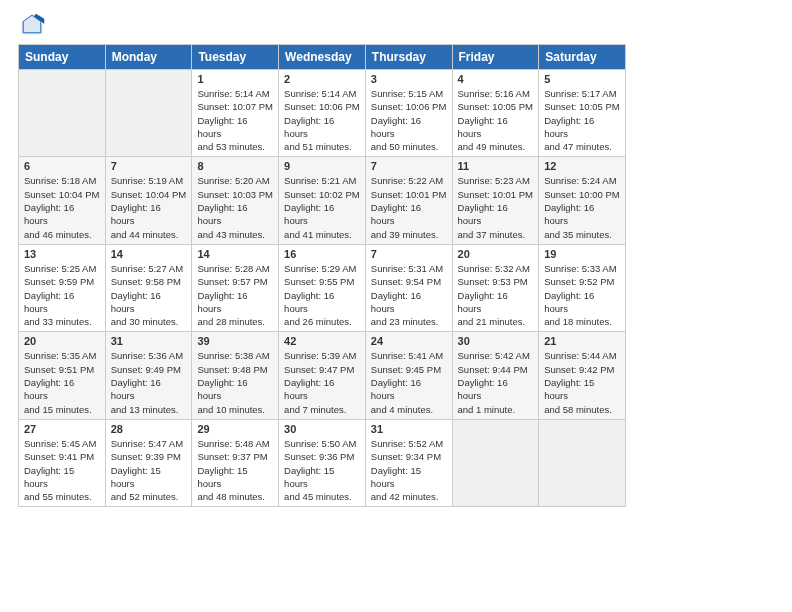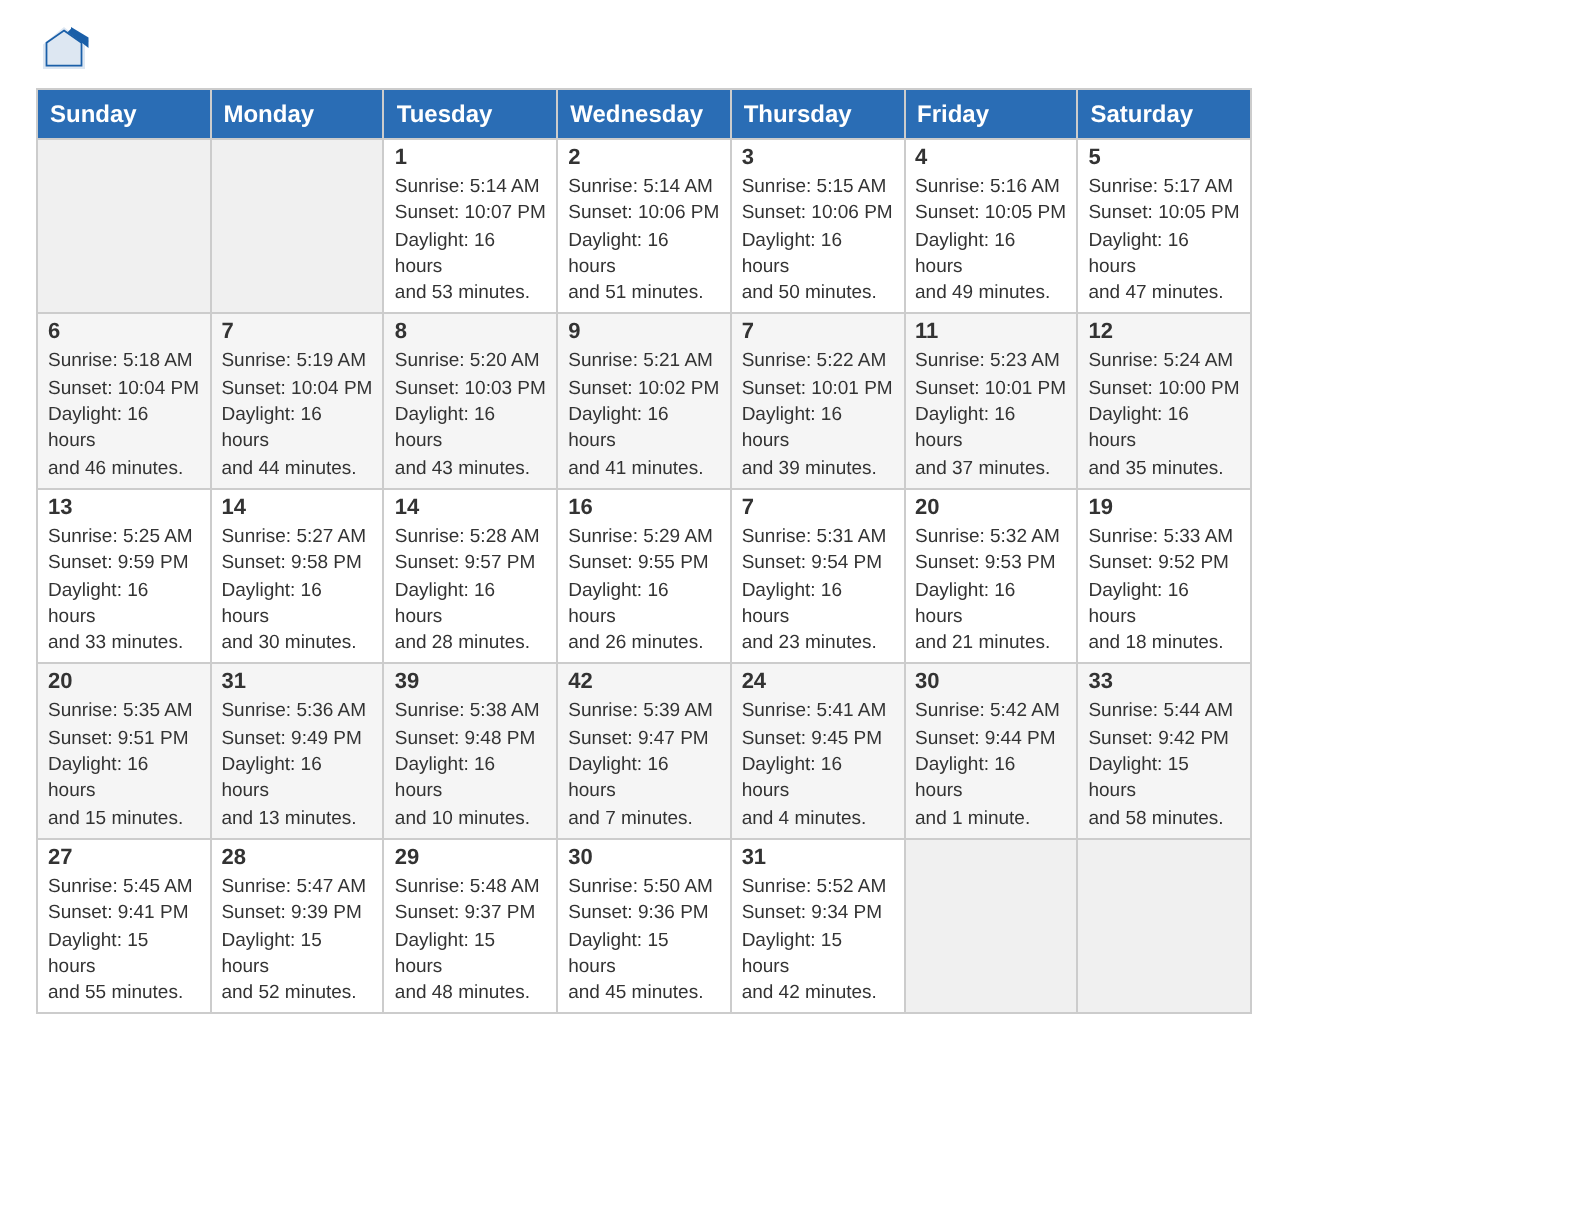--- a/index.html
+++ b/index.html
@@ -245,21 +245,21 @@
           </td>
           <td>
             <span class="day-num">24</span>
             <div class="day-info">Sunrise: 5:41 AM<br>Sunset: 9:45 PM<br>Daylight: 16 hours<br>and 4 minutes.</div>
           </td>
           <td>
             <span class="day-num">30</span>
             <div class="day-info">Sunrise: 5:42 AM<br>Sunset: 9:44 PM<br>Daylight: 16 hours<br>and 1 minute.</div>
           </td>
           <td>
-            <span class="day-num">33</span>
+            <span class="day-num">21</span>
             <div class="day-info">Sunrise: 5:44 AM<br>Sunset: 9:42 PM<br>Daylight: 15 hours<br>and 58 minutes.</div>
           </td>
         </tr>
         <tr class="row-odd">
           <td>
             <span class="day-num">27</span>
             <div class="day-info">Sunrise: 5:45 AM<br>Sunset: 9:41 PM<br>Daylight: 15 hours<br>and 55 minutes.</div>
           </td>
           <td>
             <span class="day-num">28</span>

